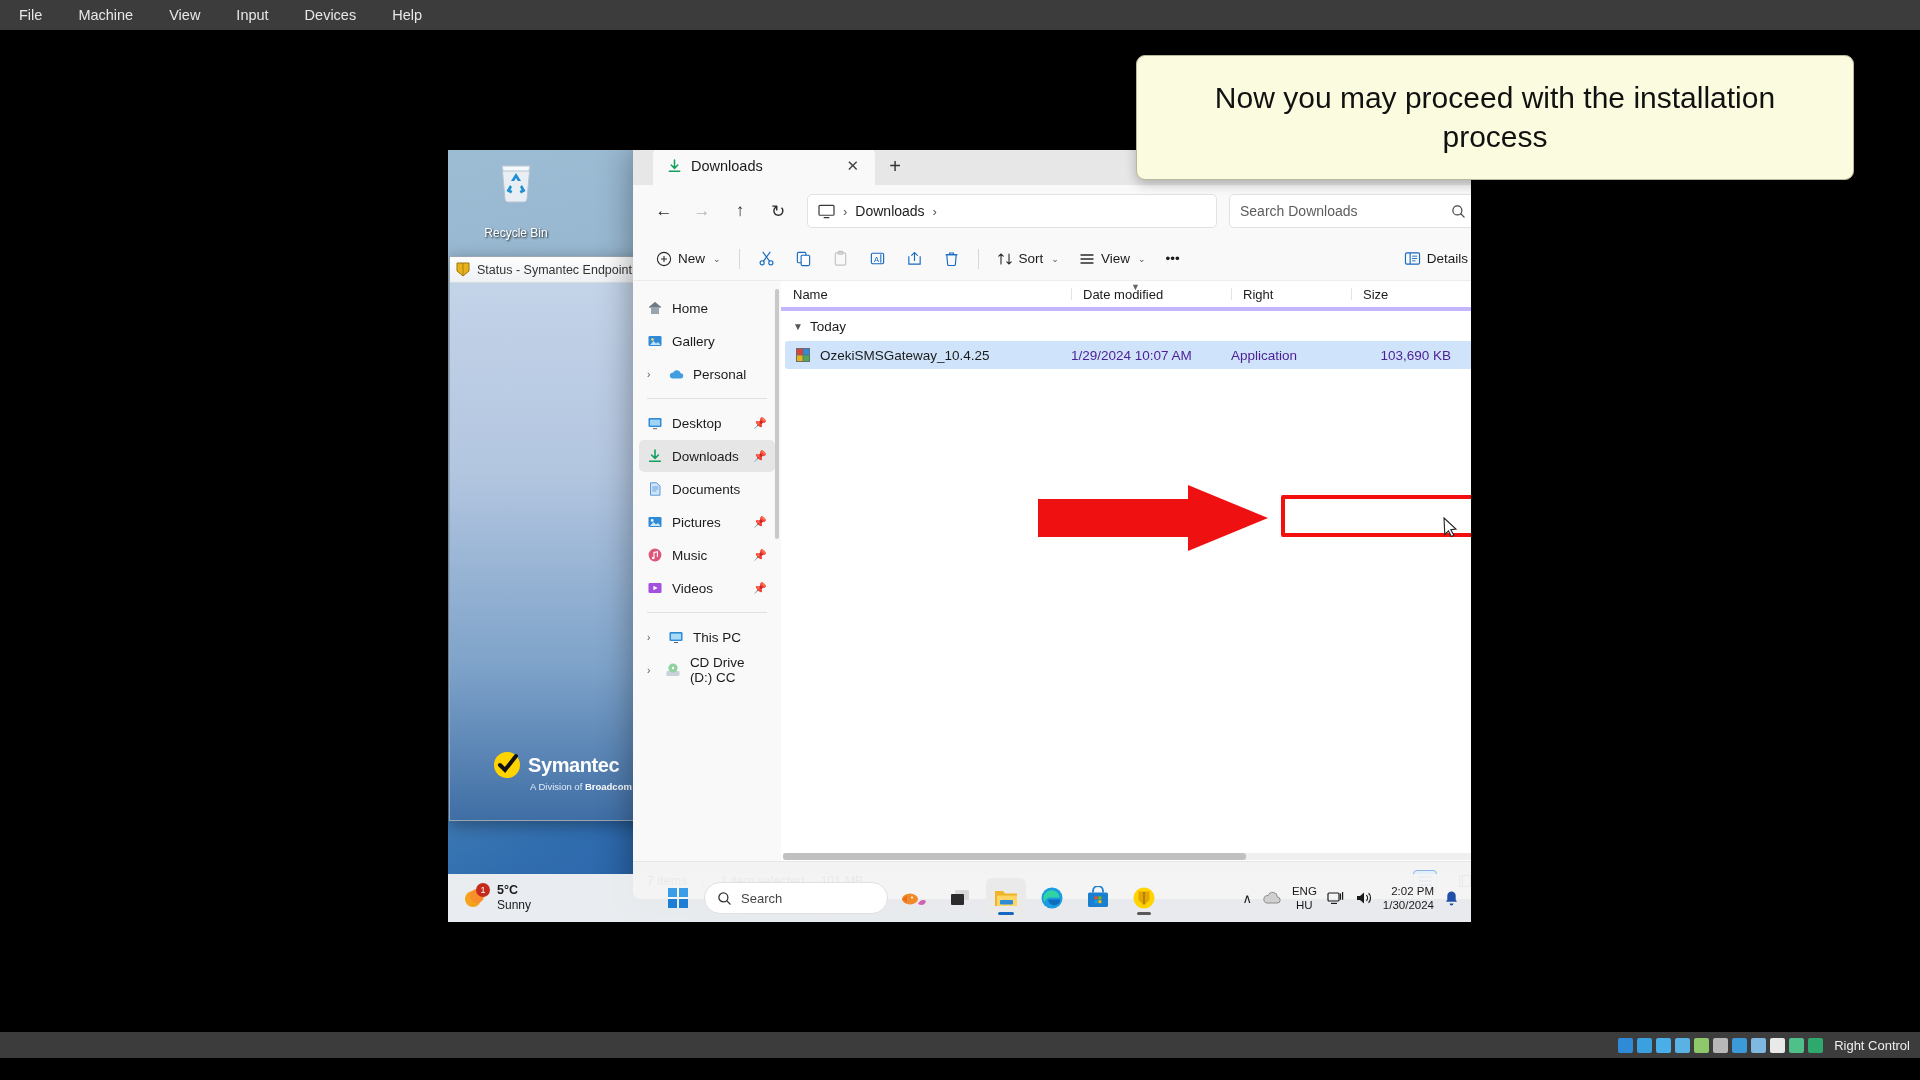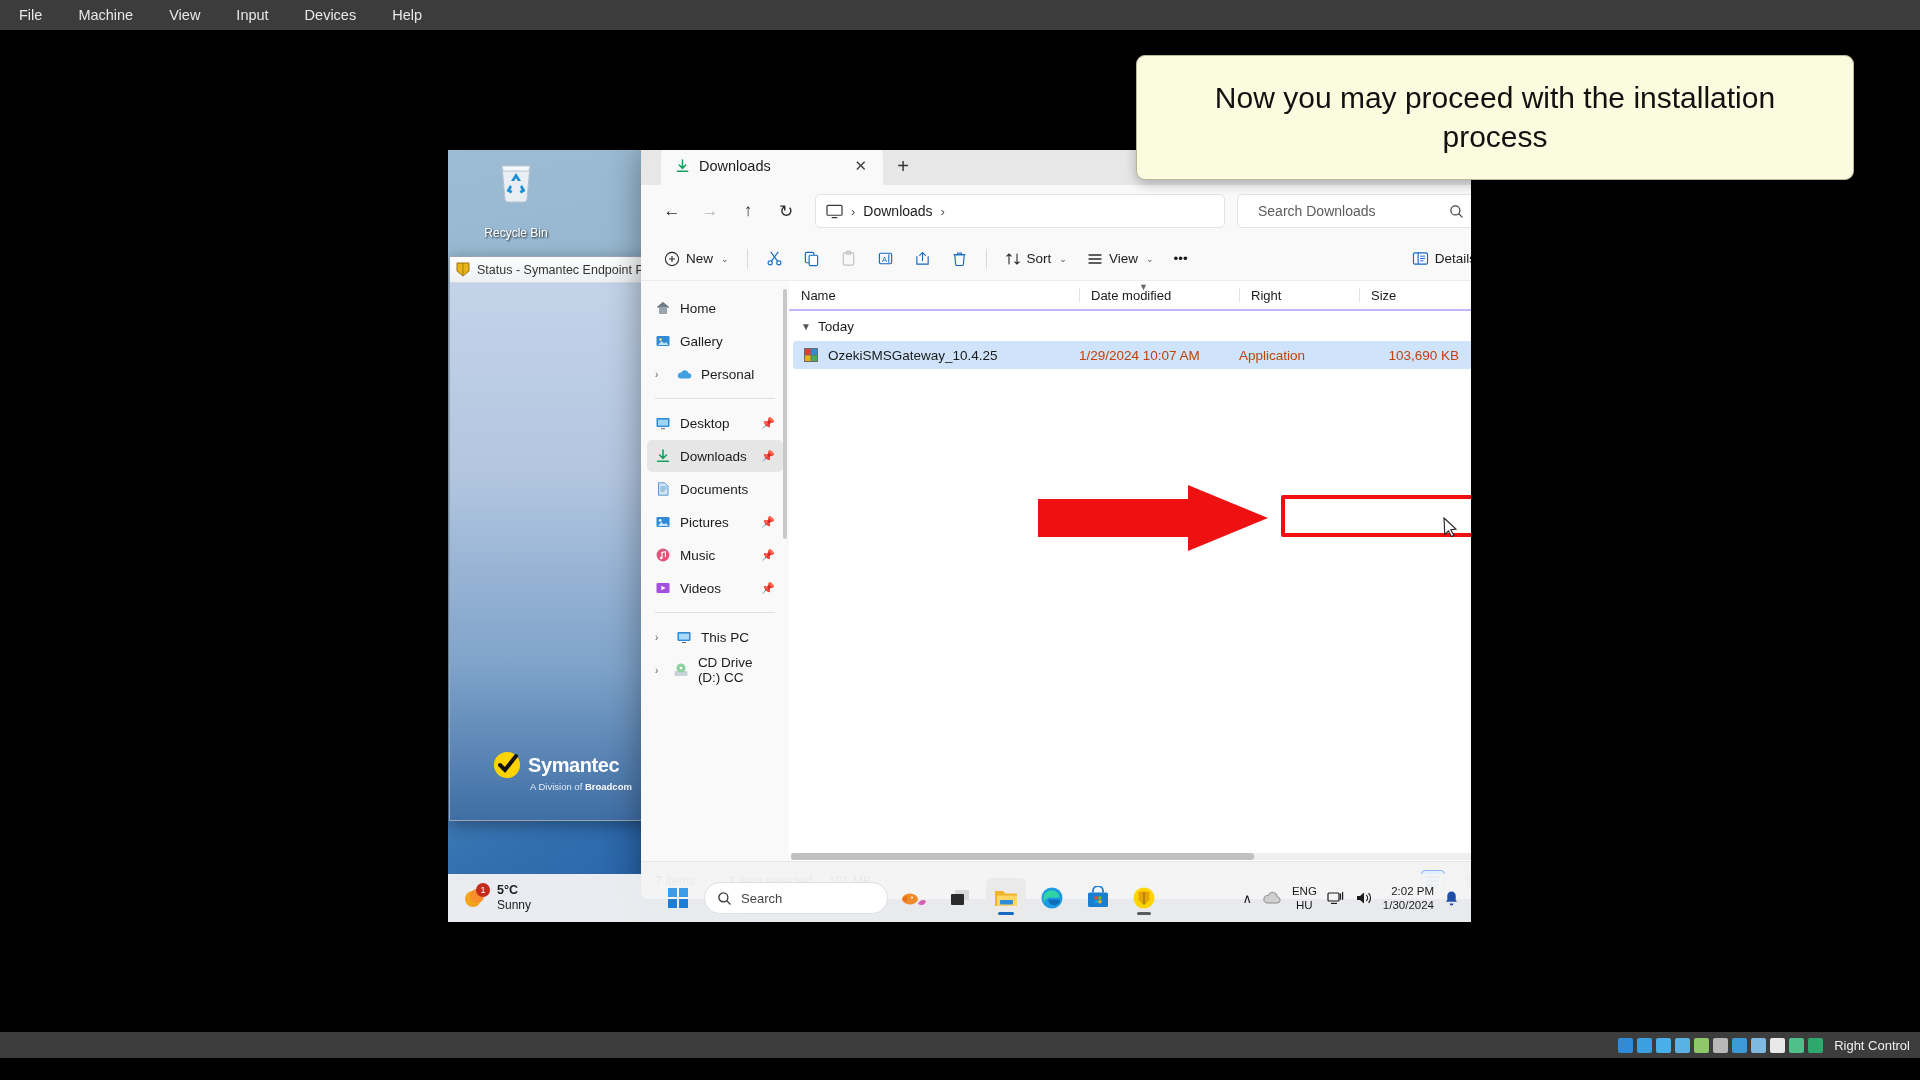--- a/index.html
+++ b/index.html
@@ -87,21 +87,20 @@
   }
   #sym-scroll{ position:absolute; left:238px; right:8px; bottom:12px; height:12px;
     background:#e9e9e9; border:1px solid #cfcfcf; }
   #sym-scroll .thumb{ height:100%; width:86%; background:#c4c9ce; }
 
   
   #explorer{
     position:absolute; left:185px; top:-11px; width:858px; height:760px;
     background:#f3f3f3; border-radius:8px; overflow:hidden;
     box-shadow:0 8px 34px rgba(0,0,0,.38);
-    margin-left:8px;
   }
   #ex-tabstrip{ height:46px; background:#e7e7e7; display:flex; align-items:flex-end; padding-left:20px; }
   .ex-tab{
     display:flex; align-items:center; gap:9px; height:38px; padding:0 10px 0 14px;
     background:#f9f9f9; border-radius:8px 8px 0 0; min-width:222px;
   }
   .ex-tab .tab-title{ font-size:14.5px; color:#1b1b1b; flex:1; }
   .ex-tab .tab-close{ font-size:15px; color:#444; padding:2px 6px; }
   .ex-newtab{ width:40px; height:38px; display:flex; align-items:center; justify-content:center;
     font-size:20px; color:#333; }
@@ -111,21 +110,21 @@
     border-radius:5px; color:#2b2b2b; font-size:17px; }
   .nav-btn.disabled{ color:#b5b5b5; }
   #ex-addressbar{
     flex:1; height:34px; background:#ffffff; border:1px solid #e2e2e2; border-radius:5px;
     display:flex; align-items:center; padding:0 10px; gap:8px; margin:0 8px; min-width:0;
   }
   #ex-addressbar .crumb{ font-size:14px; color:#1b1b1b; }
   #ex-addressbar .crumb-sep{ font-size:13px; color:#555; }
   #ex-searchbox{
     width:248px; height:34px; background:#ffffff; border:1px solid #e2e2e2; border-radius:5px;
-    display:flex; align-items:center; padding:0 20px; gap:8px;
+    display:flex; align-items:center; padding:0 10px; gap:8px;
   }
   #ex-searchbox .sb-ph{ flex:1; font-size:14px; color:#5c5c5c; }
 
   #ex-toolbar{ height:44px; background:#f9f9f9; display:flex; align-items:center; padding:0 14px; gap:2px;
     border-bottom:1px solid #ececec; }
   .tb-item{ display:flex; align-items:center; gap:6px; height:32px; padding:0 9px; border-radius:5px;
     font-size:13.5px; color:#1b1b1b; }
   .tb-sep{ width:1px; height:20px; background:#d8d8d8; margin:0 7px; }
   .tb-chev{ font-size:9px; color:#555; margin-left:2px; }
   .tb-spacer{ flex:1; }
@@ -135,33 +134,33 @@
   .side-item{ display:flex; align-items:center; gap:9px; height:32px; margin:1px 6px; padding:0 8px;
     border-radius:5px; font-size:13.5px; color:#1b1b1b; }
   .side-item.selected{ background:#e6e6e6; }
   .side-item .pin{ margin-left:auto; color:#9a9a9a; font-size:11px; }
   .side-item .caret{ width:12px; font-size:10px; color:#555; }
   .side-divider{ height:1px; background:#e0e0e0; margin:8px 14px; }
   #ex-sidebar-scroll{ position:absolute; right:2px; top:8px; width:4px; height:250px;
     background:#c8c8c8; border-radius:2px; }
 
   #ex-filepane{ flex:1; position:relative; background:#fff; }
-  #ex-colheader{ height:30px; display:flex; border-bottom:2px solid #c4b5fd;
+  #ex-colheader{ height:30px; display:flex; border-bottom:4px solid #c4b5fd;
     font-size:13px; color:#1b1b1b; position:relative; }
   .colh{ padding-left:12px; position:relative; height:100%; display:flex; align-items:center; }
   .colh + .colh::before{ content:""; position:absolute; left:0; top:7px; bottom:7px; width:1px; background:#e4e4e4; }
   #ex-sortcaret{ position:absolute; left:350px; top:1px; font-size:9px; color:#666; }
   #ex-group{ display:flex; align-items:center; gap:7px; height:30px; padding-left:12px;
     font-size:13.5px; color:#1b1b1b; }
   #ex-group .gcaret{ font-size:10px; color:#555; }
 
   .file-row{ display:flex; align-items:center; height:28px; font-size:13.5px; color:#1b1b1b;
     background:#cfe4fa; margin:0 4px; border-radius:3px; }
   .file-row .fname{ display:flex; align-items:center; gap:9px; padding-left:10px; }
-  .file-row .fcell{ color:#c2410c; }
+  .file-row .fcell{ color:#4c1d95; }
 
   #ex-vscroll{ position:absolute; right:2px; top:34px; width:5px; height:130px; background:#c8c8c8; border-radius:3px; }
   #ex-hscroll{ position:absolute; left:150px; right:6px; bottom:1px; height:7px; background:#efefef; }
   #ex-hscroll .thumb{ height:100%; width:66%; background:#c0c0c0; border-radius:3px; }
 
   #ex-statusbar{ position:absolute; bottom:0; left:0; right:0; height:38px; background:#f3f3f3;
     border-top:1px solid #e6e6e6; display:flex; align-items:center; padding:0 14px; gap:16px;
     font-size:12.5px; color:#1b1b1b; }
   #ex-statusbar .sb-sep{ width:1px; height:14px; background:#cfcfcf; }
   #ex-statusbar .sb-spacer{ flex:1; }

